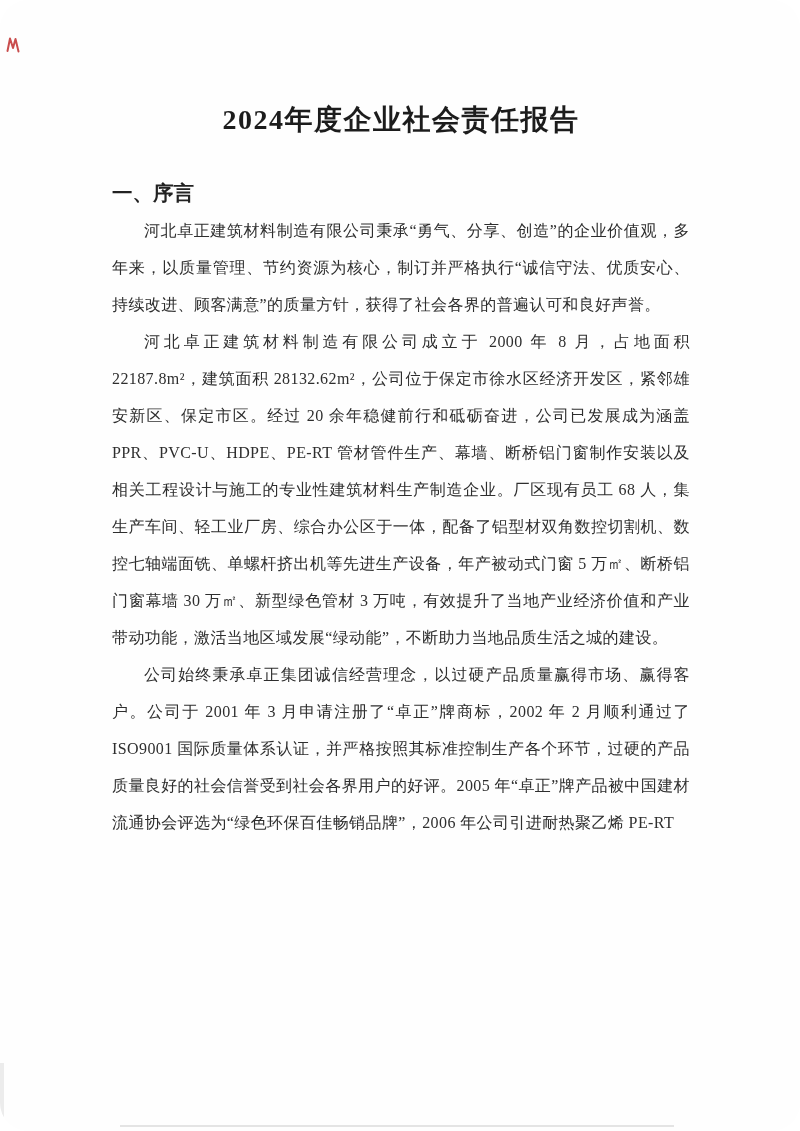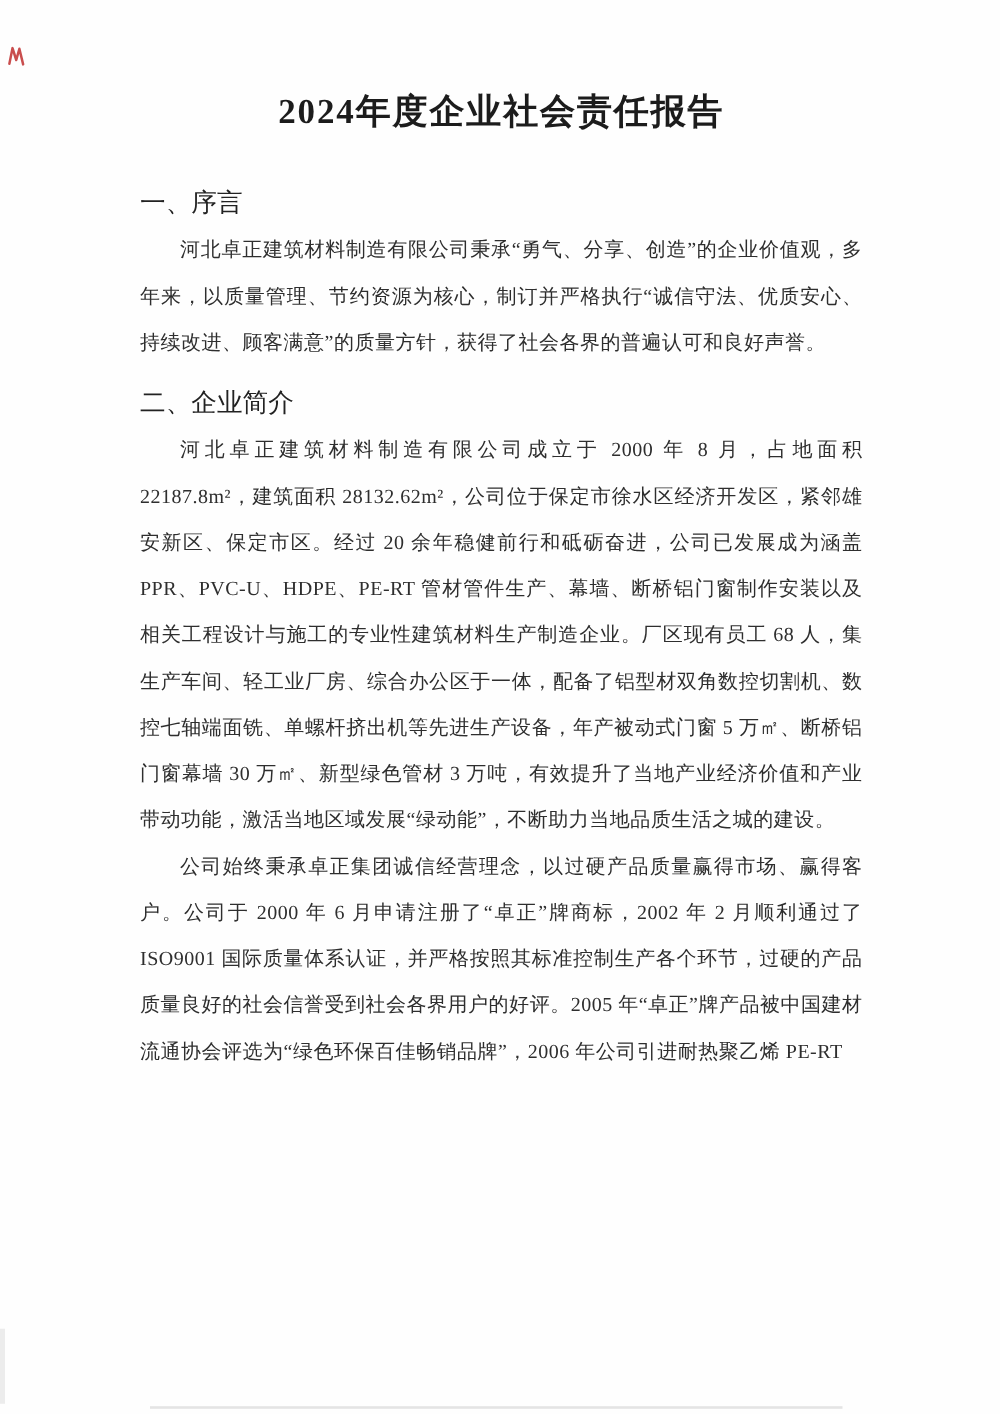--- a/index.html
+++ b/index.html
@@ -7,38 +7,39 @@
     padding: 0;
     background: #ffffff;
   }
   .page {
     position: relative;
     width: 800px;
     height: 1131px;
     margin: 0;
     background: #fefefe;
     box-sizing: border-box;
-    padding: 70px 110px 0 112px;
+    padding: 100px 110px 0 112px;
     font-family: "Liberation Serif", "DejaVu Serif", serif;
     color: #2b2b2b;
     overflow: hidden;
+    border-radius: 28px;
   }
   .doc-title {
     margin: 0;
     font-size: 28px;
     font-weight: bold;
     line-height: 40px;
     text-align: center;
     letter-spacing: 1.5px;
     color: #1c1c1c;
   }
   .sec-heading {
     margin: 0;
     font-size: 20.5px;
-    font-weight: normal;
+    font-weight: bold;
     line-height: 37px;
     color: #222222;
   }
   .mt-lg { margin-top: 35px; }
   .mt-sm { margin-top: 12px; }
   .body-para {
     margin: 0;
     font-size: 16px;
     line-height: 37px;
     text-indent: 2em;
@@ -81,21 +82,20 @@
   </svg>
 
   <h1 class="doc-title">2024年度企业社会责任报告</h1>
 
   <section>
     <h2 class="sec-heading mt-lg">一、序言</h2>
     <p class="body-para">河北卓正建筑材料制造有限公司秉承“勇气、分享、创造”的企业价值观，多年来，以质量管理、节约资源为核心，制订并严格执行“诚信守法、优质安心、持续改进、顾客满意”的质量方针，获得了社会各界的普遍认可和良好声誉。</p>
   </section>
 
   <section>
-    <h2 class="sec-heading mt-sm">二、企业简介</h2>
     <p class="body-para">河北卓正建筑材料制造有限公司成立于 2000 年 8 月，占地面积 22187.8m²，建筑面积 28132.62m²，公司位于保定市徐水区经济开发区，紧邻雄安新区、保定市区。经过 20 余年稳健前行和砥砺奋进，公司已发展成为涵盖 PPR、PVC-U、HDPE、PE-RT 管材管件生产、幕墙、断桥铝门窗制作安装以及相关工程设计与施工的专业性建筑材料生产制造企业。厂区现有员工 68 人，集生产车间、轻工业厂房、综合办公区于一体，配备了铝型材双角数控切割机、数控七轴端面铣、单螺杆挤出机等先进生产设备，年产被动式门窗 5 万㎡、断桥铝门窗幕墙 30 万㎡、新型绿色管材 3 万吨，有效提升了当地产业经济价值和产业带动功能，激活当地区域发展“绿动能”，不断助力当地品质生活之城的建设。</p>
-    <p class="body-para">公司始终秉承卓正集团诚信经营理念，以过硬产品质量赢得市场、赢得客户。公司于 2000 年 6 月申请注册了“卓正”牌商标，2002 年 2 月顺利通过了 ISO9001 国际质量体系认证，并严格按照其标准控制生产各个环节，过硬的产品质量良好的社会信誉受到社会各界用户的好评。2005 年“卓正”牌产品被中国建材流通协会评选为“绿色环保百佳畅销品牌”，2006 年公司引进耐热聚乙烯 PE-RT</p>
+    <p class="body-para">公司始终秉承卓正集团诚信经营理念，以过硬产品质量赢得市场、赢得客户。公司于 2001 年 3 月申请注册了“卓正”牌商标，2002 年 2 月顺利通过了 ISO9001 国际质量体系认证，并严格按照其标准控制生产各个环节，过硬的产品质量良好的社会信誉受到社会各界用户的好评。2005 年“卓正”牌产品被中国建材流通协会评选为“绿色环保百佳畅销品牌”，2006 年公司引进耐热聚乙烯 PE-RT</p>
   </section>
 
   <div class="scan-edge-left"></div>
   <div class="scan-edge-bottom"></div>
 
 </div>
 
 </body></html>

